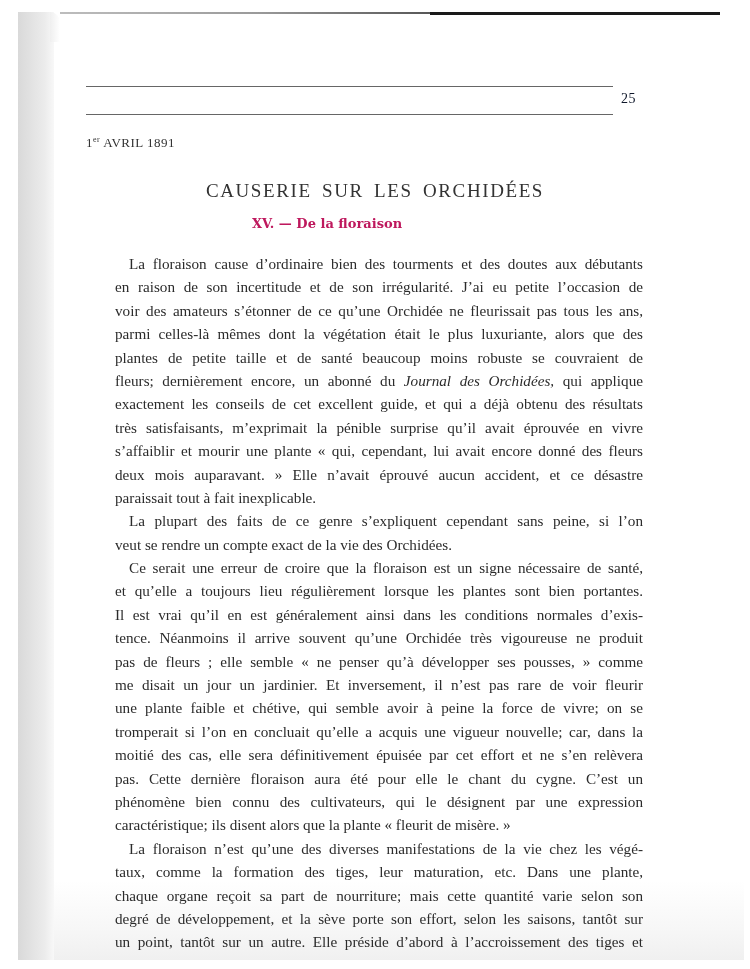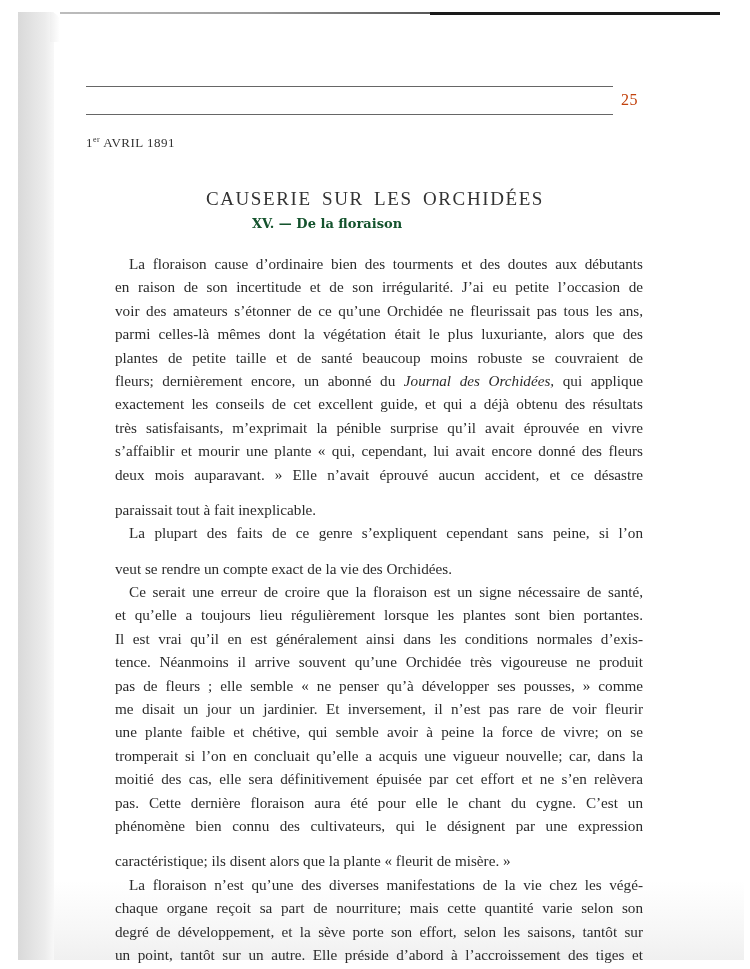--- a/index.html
+++ b/index.html
@@ -31,38 +31,38 @@
   }
   .hdr-rule { position: absolute; left: 86px; width: 527px; height: 1px; background: #666; }
   .hdr-rule.r1 { top: 86px; }
   .hdr-rule.r2 { top: 114px; }
   .running-head {
     position: absolute; top: 91px; left: 86px; width: 527px; height: 20px;
     font-size: 13px; letter-spacing: 0.5px; color: #333;
   }
   .running-date { position: absolute; left: 0; right: 0; text-align: left; margin-top: 44px; }
   .running-date sup { font-size: 8px; }
-  .page-number { position: absolute; left: 535px; top: 0; font-size: 16px; color: #c2410c; }
+  .page-number { position: absolute; left: 535px; top: 0; font-size: 14px; color: #0f172a; }
   .title {
-    position: absolute; top: 188px; left: 0; width: 750px; text-align: center;
+    position: absolute; top: 180px; left: 0; width: 750px; text-align: center;
     font-size: 19px; letter-spacing: 1.6px; color: #333; word-spacing: 4px;
   }
   .subtitle {
     position: absolute; top: 216px; left: 0; width: 654px; text-align: center;
-    font-family: "DejaVu Serif", serif; font-weight: bold; font-size: 13px; color: #14532d;
+    font-family: "DejaVu Serif", serif; font-weight: bold; font-size: 13px; color: #be185d;
   }
   .body-text {
     position: absolute; top: 252px; left: 115px; width: 528px;
     font-size: 15.2px; line-height: 23.4px; color: #2b2b2b;
     text-align: justify;
     font-family: Liberation Serif, serif;
   }
   .line { display: block; white-space: nowrap; text-align: justify; text-align-last: justify; height: 23.4px; }
   .line.indent { padding-left: 14px; }
-  .line.last { text-align-last: left; margin-top: 12px; }
+  .line.last { text-align-last: left; }
   .line em { font-style: italic; }
 </style>
 </head>
 <body>
 
 <div class="gutter"></div>
 <div class="gutter-cap"></div>
 <div class="bottom-shade"></div>
 <div class="top-rule"></div>
 <div class="top-rule-thick"></div>
@@ -97,16 +97,17 @@
     <span class="line">tence. Néanmoins il arrive souvent qu’une Orchidée très vigoureuse ne produit</span>
     <span class="line">pas de fleurs ; elle semble « ne penser qu’à développer ses pousses, » comme</span>
     <span class="line">me disait un jour un jardinier. Et inversement, il n’est pas rare de voir fleurir</span>
     <span class="line">une plante faible et chétive, qui semble avoir à peine la force de vivre; on se</span>
     <span class="line">tromperait si l’on en concluait qu’elle a acquis une vigueur nouvelle; car, dans la</span>
     <span class="line">moitié des cas, elle sera définitivement épuisée par cet effort et ne s’en relèvera</span>
     <span class="line">pas. Cette dernière floraison aura été pour elle le chant du cygne. C’est un</span>
     <span class="line">phénomène bien connu des cultivateurs, qui le désignent par une expression</span>
     <span class="line last">caractéristique; ils disent alors que la plante « fleurit de misère. »</span>
     <span class="line indent">La floraison n’est qu’une des diverses manifestations de la vie chez les végé-</span>
+    <span class="line">taux, comme la formation des tiges, leur maturation, etc. Dans une plante,</span>
     <span class="line">chaque organe reçoit sa part de nourriture; mais cette quantité varie selon son</span>
     <span class="line">degré de développement, et la sève porte son effort, selon les saisons, tantôt sur</span>
     <span class="line">un point, tantôt sur un autre. Elle préside d’abord à l’accroissement des tiges et</span>
   </div>
 
 </body></html>

